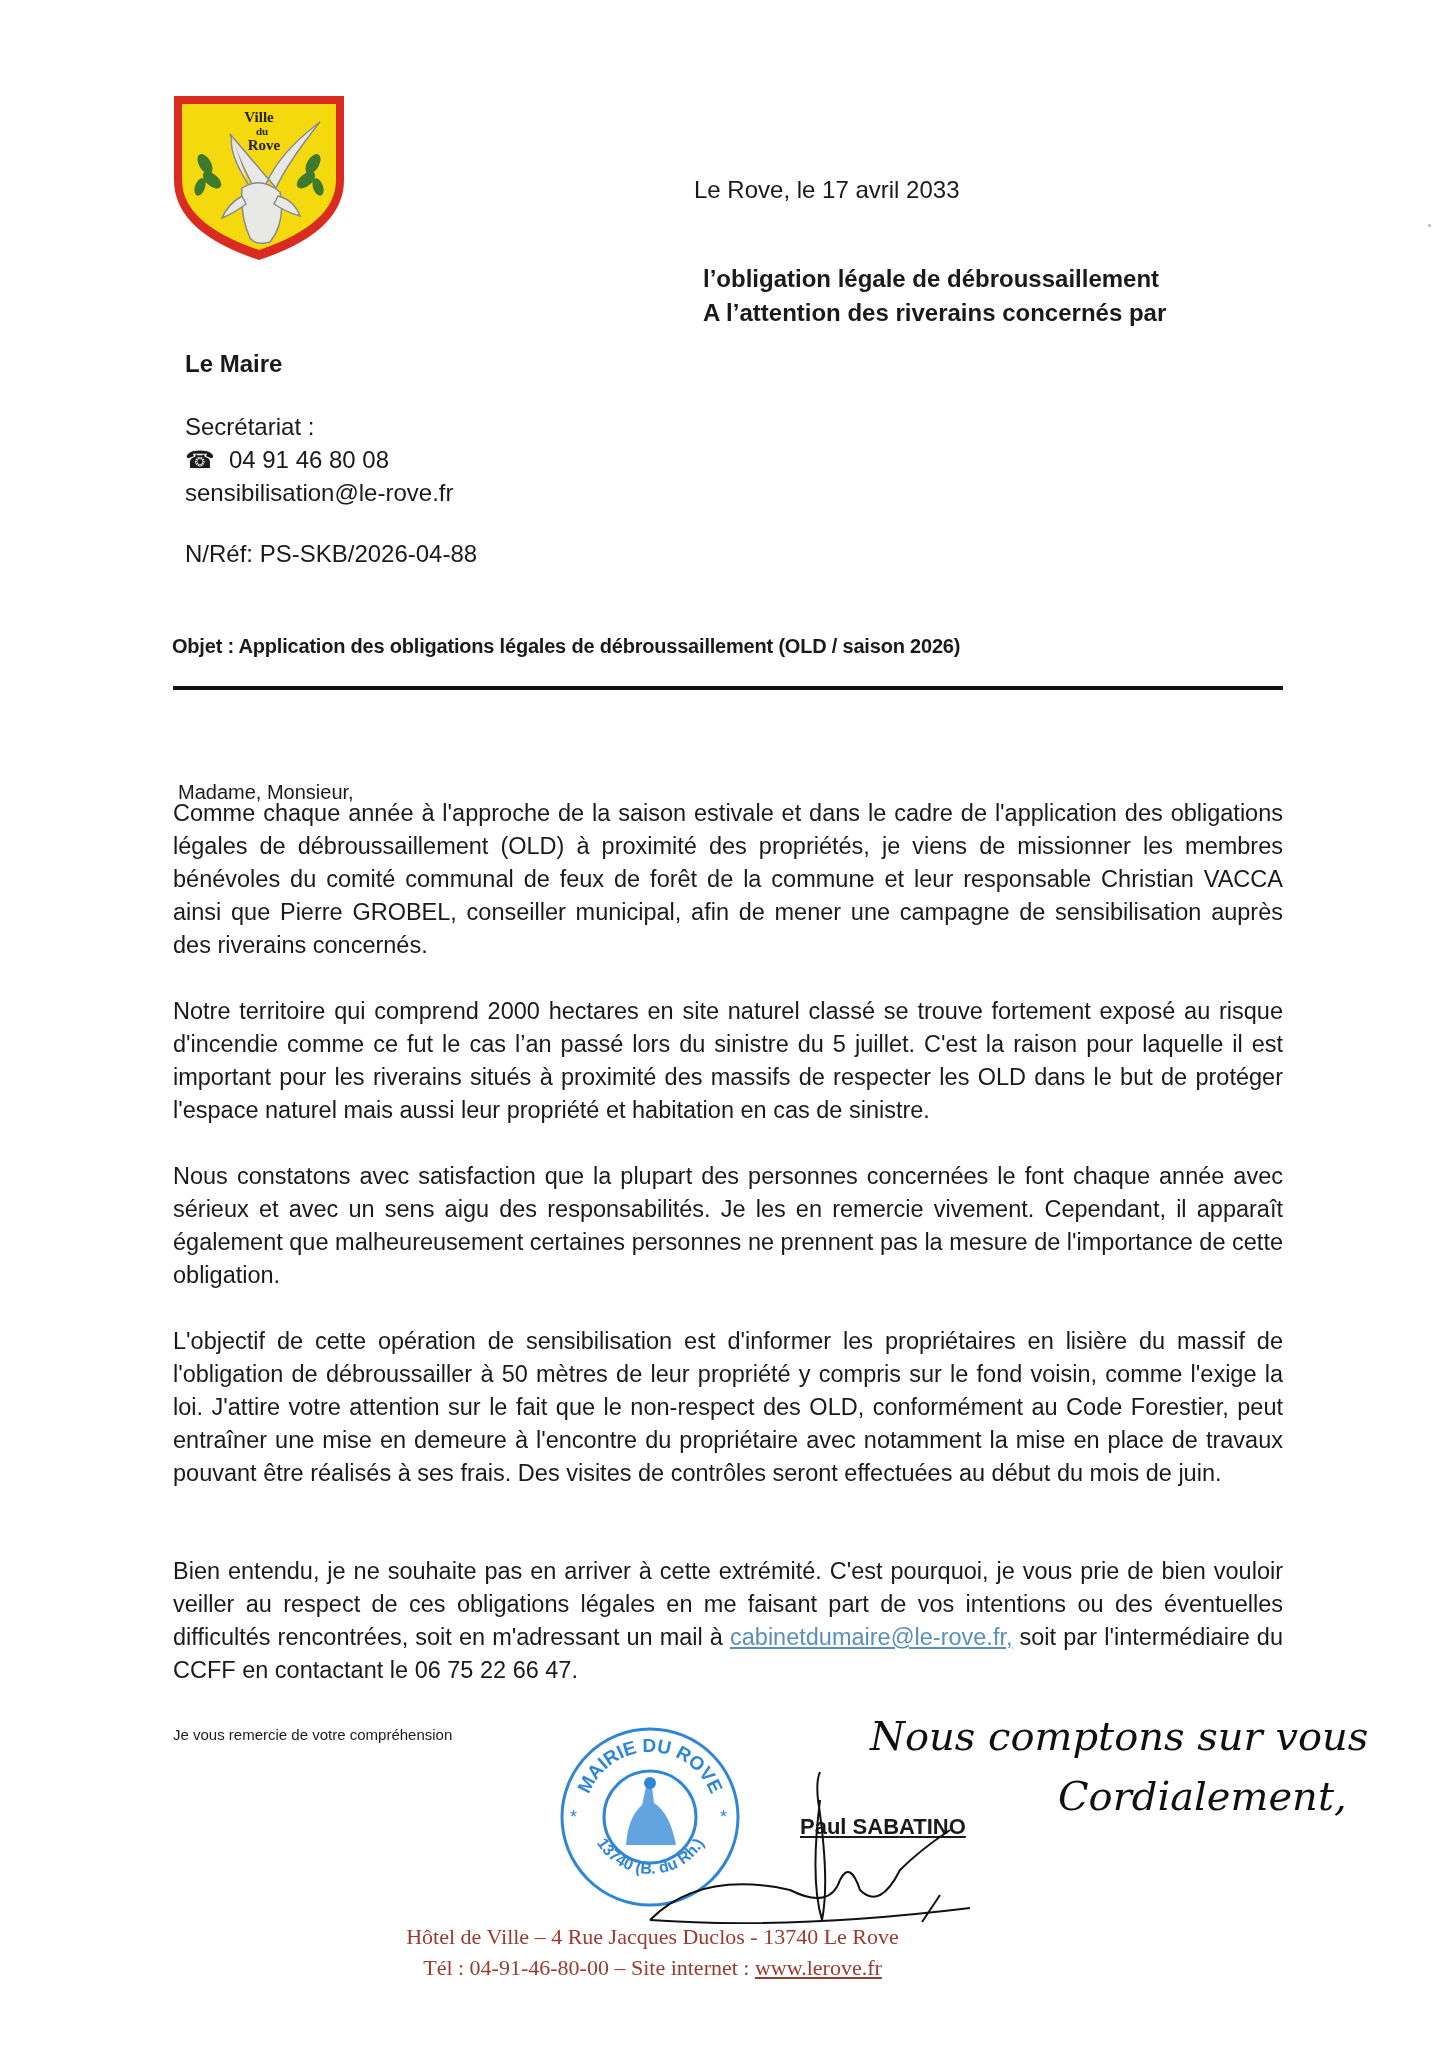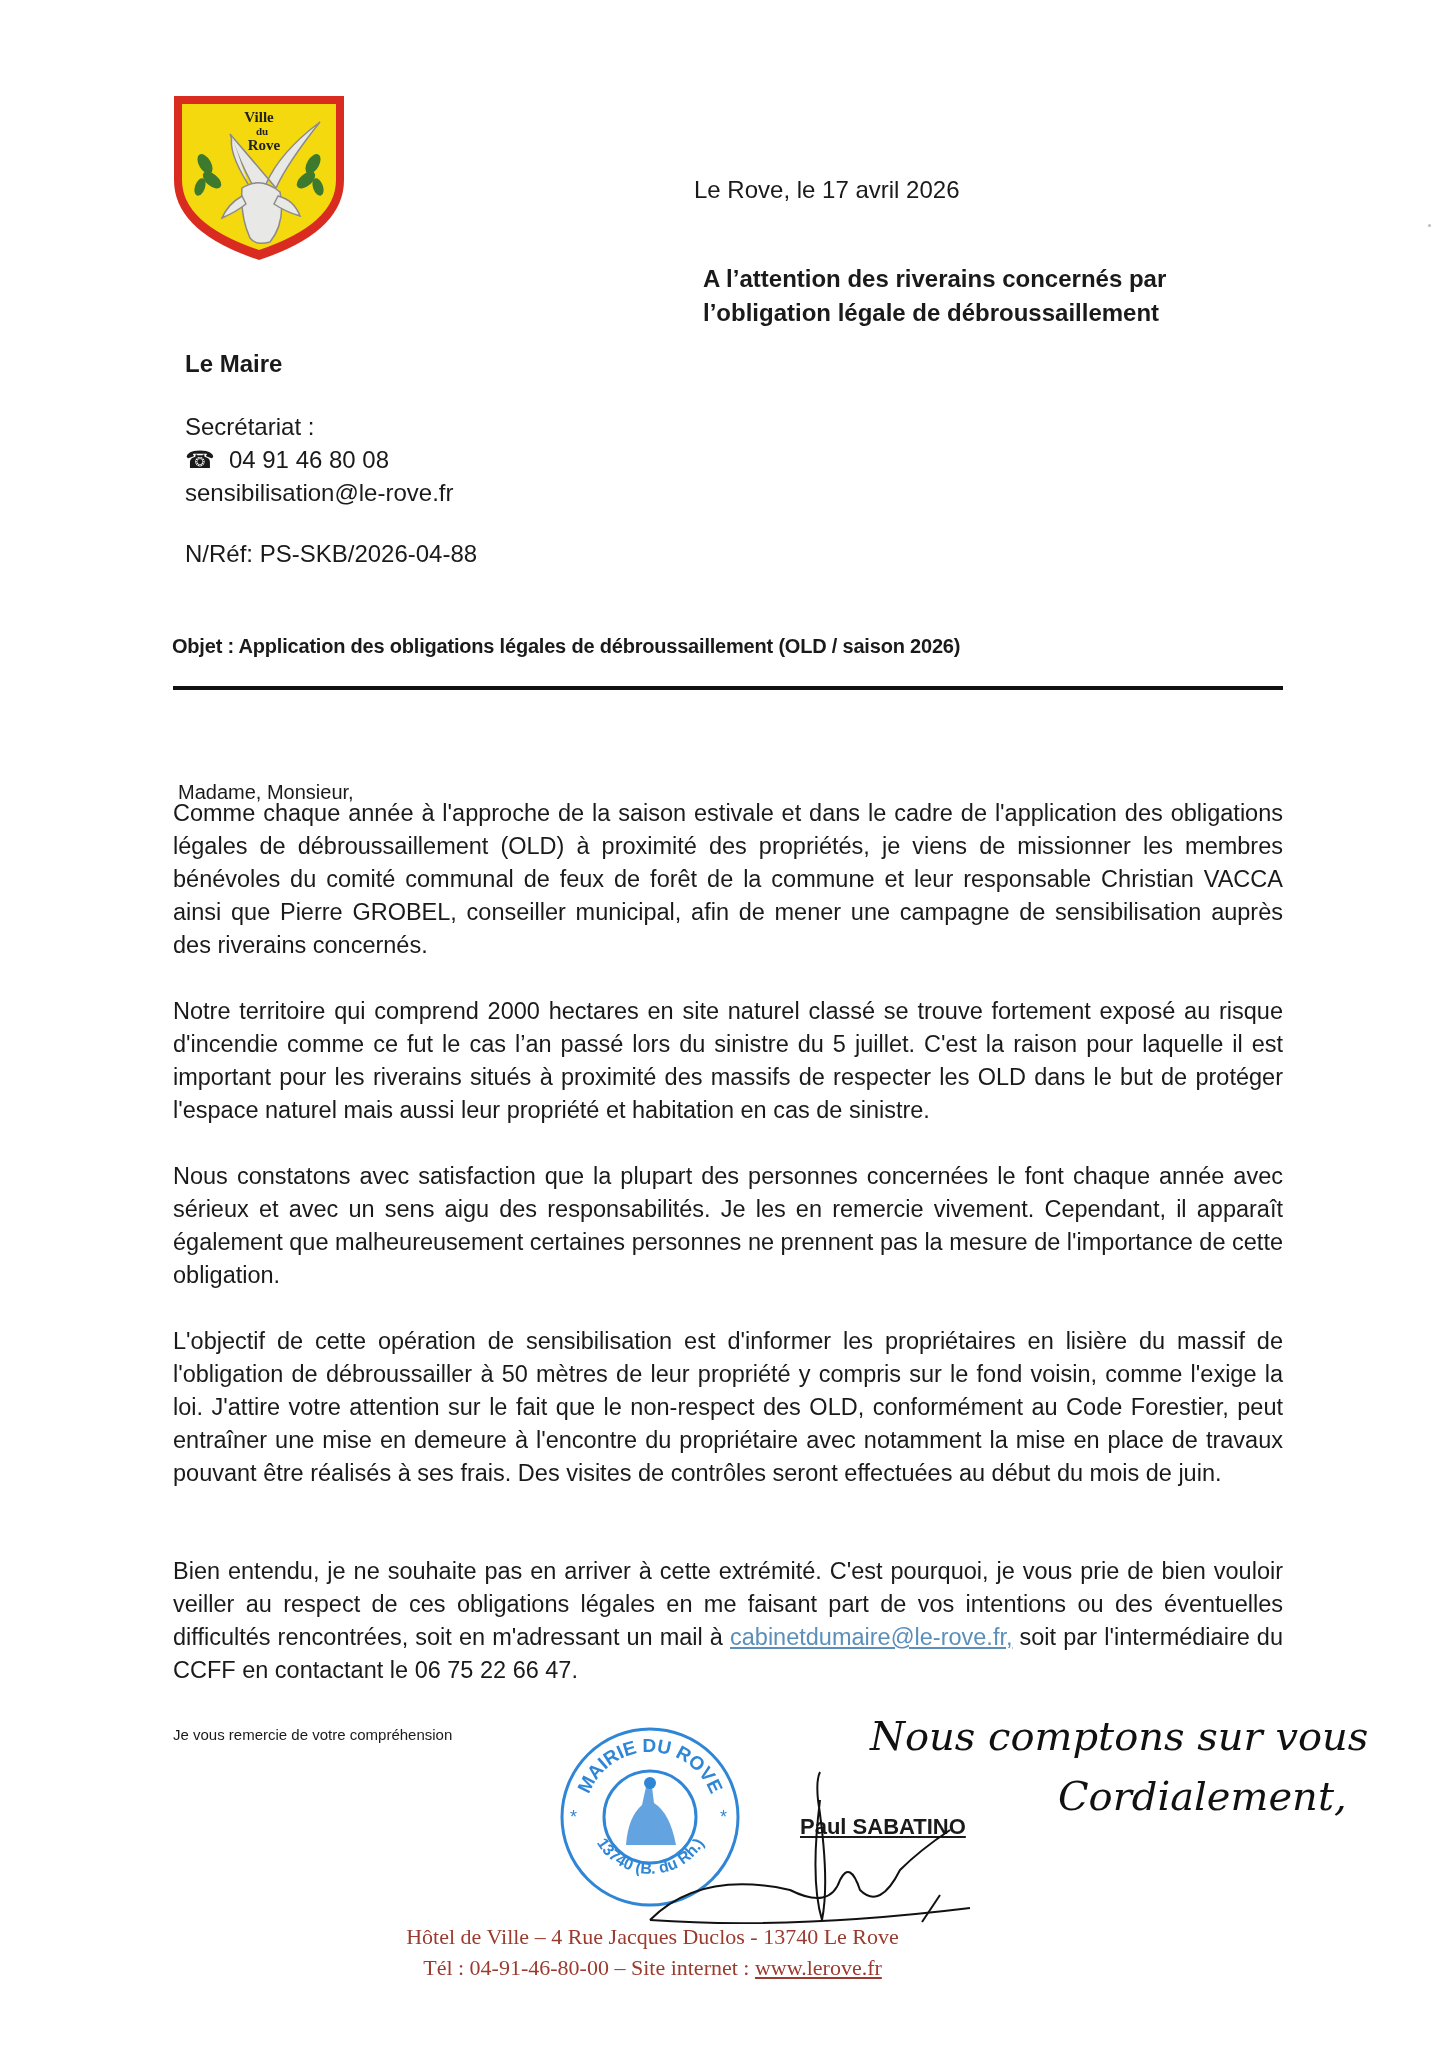--- a/index.html
+++ b/index.html
@@ -76,24 +76,24 @@
       <path d="M108 104 Q124 108 130 124 Q116 120 104 112 Z"></path>
     </g>
     <text x="89" y="30" text-anchor="middle" font-family="Liberation Serif, serif" font-size="15" font-weight="bold" fill="#222">Ville</text>
     <text x="92" y="43" text-anchor="middle" font-family="Liberation Serif, serif" font-size="11" font-weight="bold" fill="#222">du</text>
     <text x="94" y="58" text-anchor="middle" font-family="Liberation Serif, serif" font-size="15" font-weight="bold" fill="#222">Rove</text>
   </svg>
 </div>
 
 <div class="abs speck"></div>
 
-<div class="abs date">Le Rove, le 17 avril 2026</div>
+<div class="abs date">Le Rove, le 17 avril 2033</div>
 <div class="abs attn">
+  <div>l’obligation légale de débroussaillement</div>
   <div>A l’attention des riverains concernés par</div>
-  <div>l’obligation légale de débroussaillement</div>
 </div>
 
 <div class="abs maire">Le Maire</div>
 <div class="abs sec">
   <div>Secrétariat :</div>
   <div class="phone-row">
     <span class="phone-icon">☎</span>
     <span>04 91 46 80 08</span>
   </div>
   <div>sensibilisation@le-rove.fr</div>

